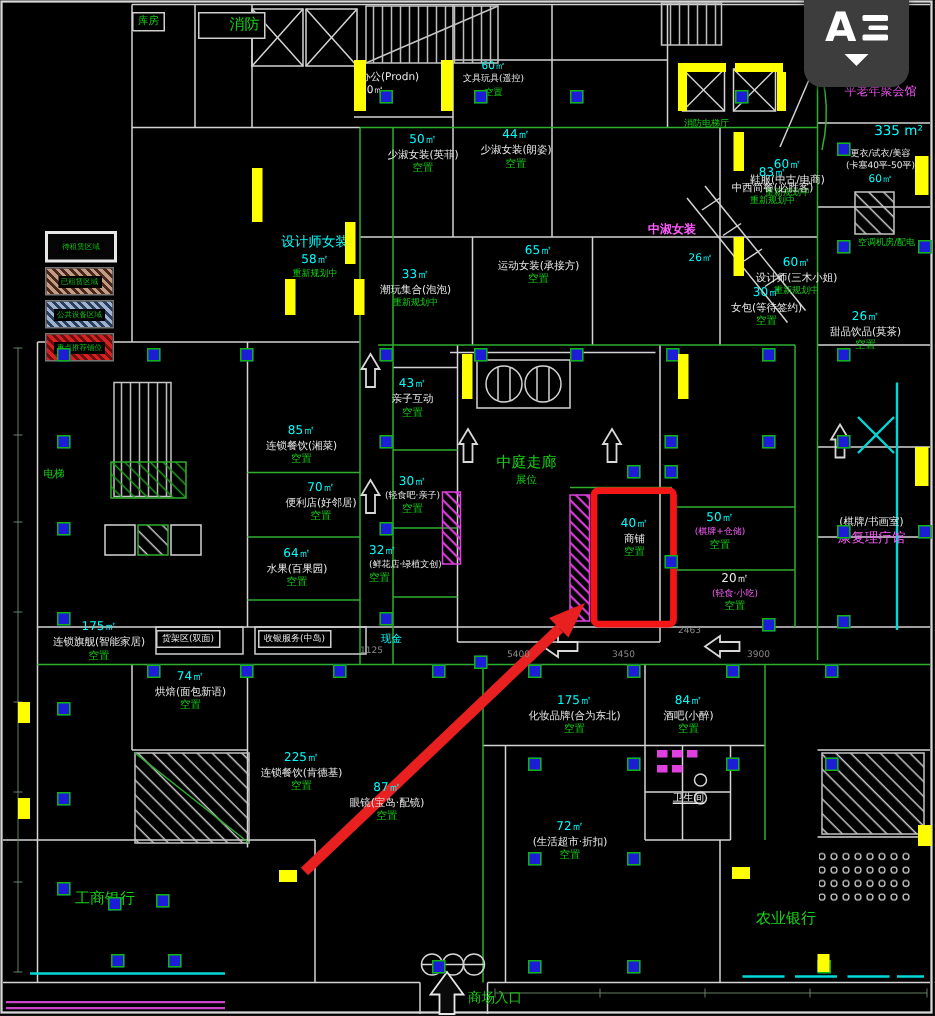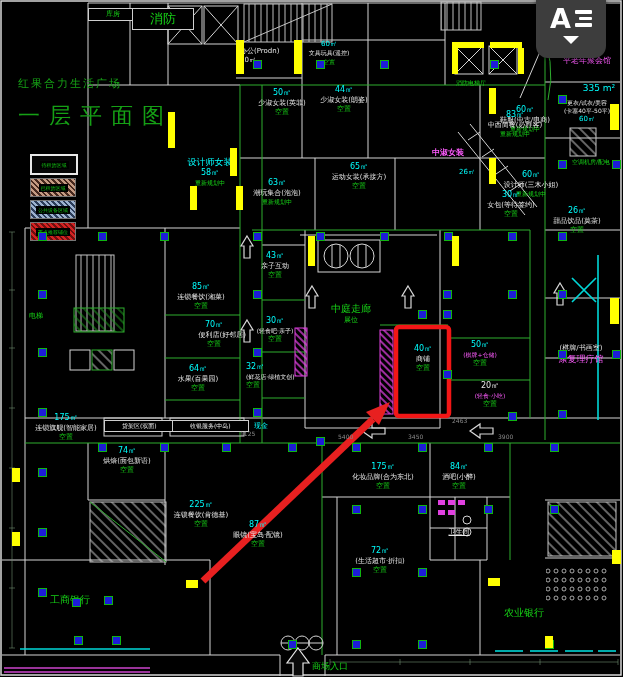--- a/index.html
+++ b/index.html
@@ -1,21 +1,21 @@
 <!DOCTYPE html>
 <html><head>
 <meta charset="utf-8">
 <style>
   html,body{margin:0;padding:0;background:#222;}
   #canvas{position:relative;width:623px;height:677px;background:#000;overflow:hidden;
           font-family:"DejaVu Sans",sans-serif;}
   #plan-svg{position:absolute;left:0;top:0;}
   .lbl{position:absolute;line-height:1.35;pointer-events:none;white-space:nowrap;}
   .lbl div{white-space:nowrap;}
-  .boxed{border:1px solid #cfcfcf;background:#000;padding:1px 17px;}
+  .boxed{border:1px solid #cfcfcf;background:#000;padding:1px 3px;}
   .c-cy{color:#00ffff;} .c-wh{color:#e8e8e8;} .c-gr{color:#16d216;}
   .c-mg{color:#ff5cff;}
   .col-sq{position:absolute;width:7px;height:7px;background:#1d1dd8;border:1px solid #10b410;}
   .ymark{position:absolute;background:#ffff00;}
   .dim{position:absolute;color:#8a8a8a;font-size:6px;}
   #title-block{position:absolute;left:18px;top:76px;color:#15a015;}
   #title-line1{font-size:11px;letter-spacing:2px;}
   #title-line2{font-size:22px;letter-spacing:9px;margin-top:10px;}
   #legend{position:absolute;left:30px;top:154px;width:46px;}
   .leg-item{width:44px;height:17px;margin-bottom:3px;position:relative;
@@ -253,24 +253,20 @@
     </g>
 
     <rect x="396" y="327" width="53" height="89" rx="3" fill="none" stroke="#f21616" stroke-width="4.5"></rect>
 
     <g>
       <line x1="203" y1="581" x2="373" y2="419" stroke="#e82020" stroke-width="7"></line>
       <polygon points="390,402 379,425 366,412" fill="#e82020"></polygon>
     </g>
   </svg>
 
-  <div id="title-block">
-    <div id="title-line1">红果合力生活广场</div>
-    <div id="title-line2">一层平面图</div>
-  </div>
 
   <div id="legend">
       <div class="leg-item sw-plain">
         <span class="chip">待租赁区域</span>
       </div>
       <div class="leg-item sw-tan">
         <span class="chip">已租赁区域</span>
       </div>
       <div class="leg-item sw-blue">
         <span class="chip">公共设备区域</span>
@@ -278,21 +274,21 @@
       <div class="leg-item sw-red">
         <span class="chip">重点推荐铺位</span>
       </div>
     </div>
 
   <div id="labels-layer">
       <div class="lbl boxed" style="left: 88px; top: 8px;">
         <div class="c-gr" style="font-size: 7px;">库房</div>
       </div>
       <div class="lbl boxed" style="left: 132px; top: 8px;">
-        <div class="c-gr" style="font-size: 13px;">消防</div>
+        <div class="c-gr" style="font-size: 10px; margin-left: 17px;">消防</div>
       </div>
       <div class="lbl" style="left: 240px; top: 47px; width: 60px; text-align: left; text-decoration: underline;">
         <div class="c-wh" style="font-size: 7px;">办公(Prodn)</div>
         <div class="c-wh" style="font-size: 7px;">20㎡</div>
       </div>
       <div class="lbl" style="left: 300px; top: 40px; width: 58px; text-align: center;">
         <div class="c-cy" style="font-size: 7px;">60㎡</div>
         <div class="c-wh" style="font-size: 6px;">文具玩具(遥控)</div>
         <div class="c-gr" style="font-size: 6px;">空置</div>
       </div>
@@ -330,21 +326,21 @@
         <div class="c-cy" style="font-size: 8px;">44㎡</div>
         <div class="c-wh" style="font-size: 7px;">少淑女装(朗姿)</div>
         <div class="c-gr" style="font-size: 7px;">空置</div>
       </div>
       <div class="lbl" style="left: 494px; top: 105px; width: 62px; text-align: center;">
         <div class="c-cy" style="font-size: 8px;">60㎡</div>
         <div class="c-wh" style="font-size: 7px;">鞋服(中古/电商)</div>
         <div class="c-gr" style="font-size: 6px;">重新规划中</div>
       </div>
       <div class="lbl" style="left: 246px; top: 178px; width: 62px; text-align: center;">
-        <div class="c-cy" style="font-size: 8px;">63㎡</div>
+        <div class="c-cy" style="font-size: 8px;">33㎡</div>
         <div class="c-wh" style="font-size: 7px;">潮玩集合(泡泡)</div>
         <div class="c-gr" style="font-size: 6px;">重新规划中</div>
       </div>
       <div class="lbl" style="left: 328px; top: 162px; width: 62px; text-align: center;">
         <div class="c-cy" style="font-size: 8px;">65㎡</div>
         <div class="c-wh" style="font-size: 7px;">运动女装(承接方)</div>
         <div class="c-gr" style="font-size: 7px;">空置</div>
       </div>
       <div class="lbl" style="left: 496px; top: 170px; width: 70px; text-align: center;">
         <div class="c-cy" style="font-size: 8px;">60㎡</div>
@@ -410,21 +406,21 @@
         <div class="c-wh" style="font-size: 7px;">(棋牌/书画室)</div>
         <div class="c-mg" style="font-size: 9px;">康复理疗馆</div>
       </div>
       <div class="lbl" style="left: 166px; top: 282px; width: 70px; text-align: center;">
         <div class="c-cy" style="font-size: 8px;">85㎡</div>
         <div class="c-wh" style="font-size: 7px;">连锁餐饮(湘菜)</div>
         <div class="c-gr" style="font-size: 7px;">空置</div>
       </div>
       <div class="lbl" style="left: 182px; top: 320px; width: 64px; text-align: center;">
         <div class="c-cy" style="font-size: 8px;">70㎡</div>
-        <div class="c-wh" style="font-size: 7px; text-align: right;">便利店(好邻居)</div>
+        <div class="c-wh" style="font-size: 7px;">便利店(好邻居)</div>
         <div class="c-gr" style="font-size: 7px;">空置</div>
       </div>
       <div class="lbl" style="left: 168px; top: 364px; width: 60px; text-align: center;">
         <div class="c-cy" style="font-size: 8px;">64㎡</div>
         <div class="c-wh" style="font-size: 7px;">水果(百果园)</div>
         <div class="c-gr" style="font-size: 7px;">空置</div>
       </div>
       <div class="lbl" style="left: 24px; top: 413px; width: 84px; text-align: center;">
         <div class="c-cy" style="font-size: 8px;">175㎡</div>
         <div class="c-wh" style="font-size: 7px;">连锁旗舰(智能家居)</div>

